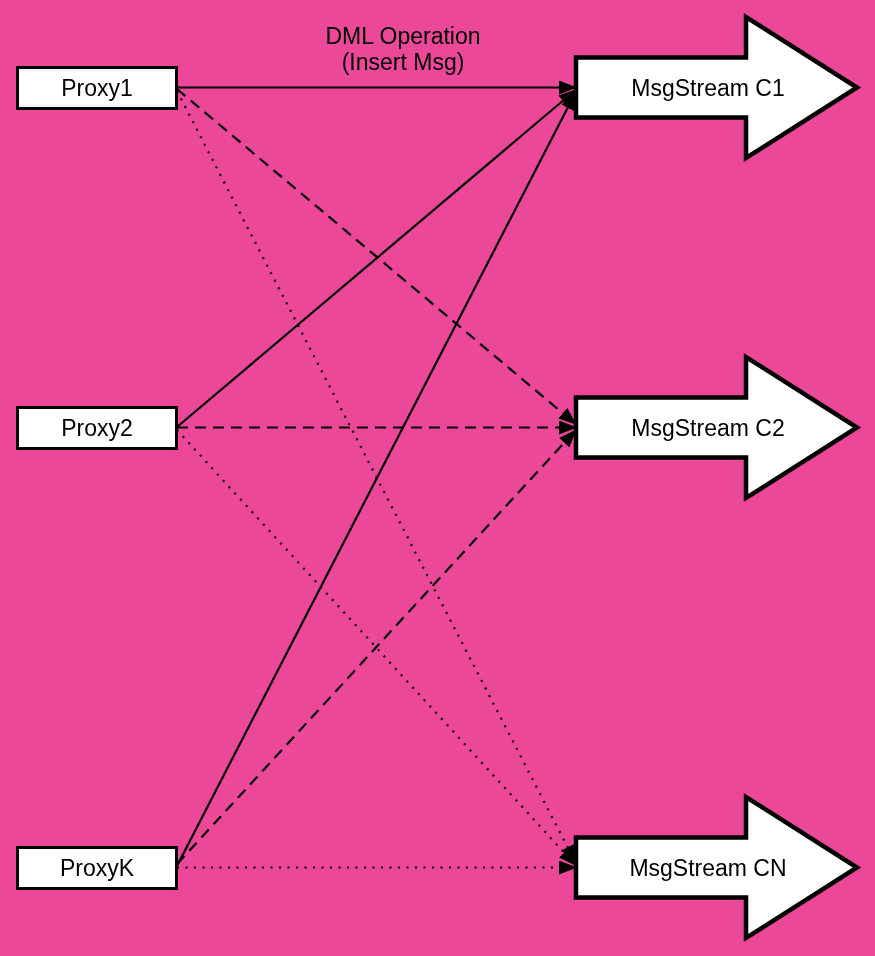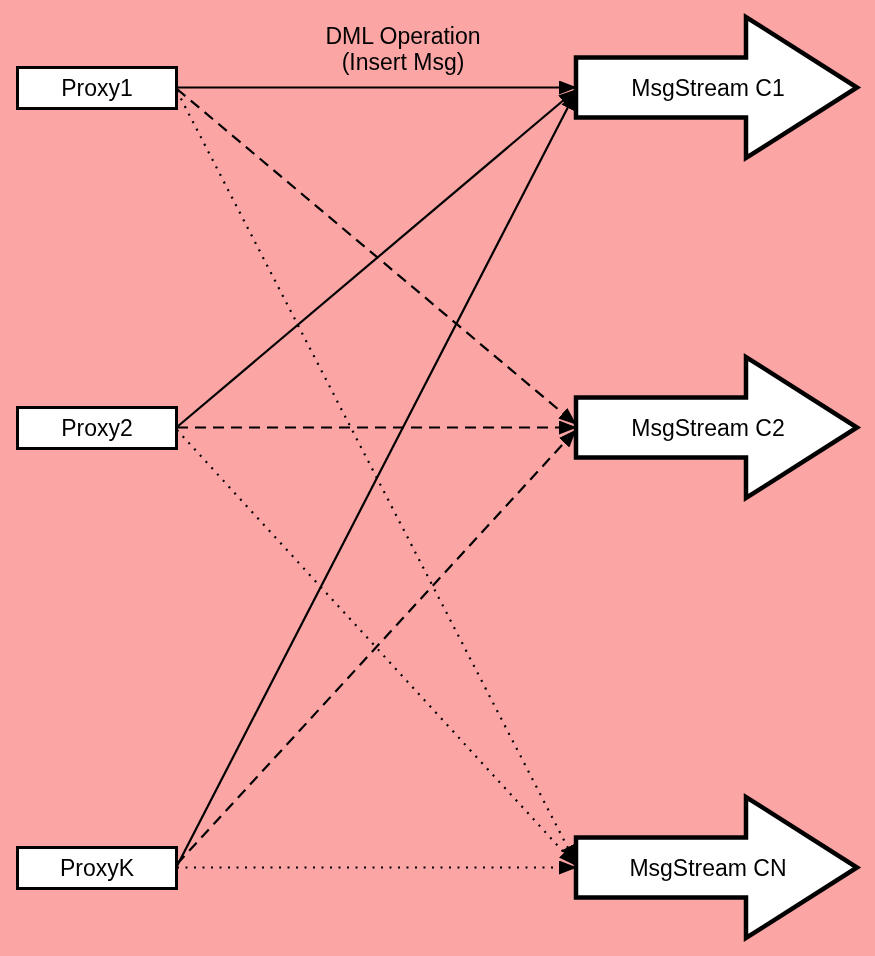--- a/index.html
+++ b/index.html
@@ -4,21 +4,21 @@
 <style>
   html, body {
     margin: 0;
     padding: 0;
     background: #ffffff;
   }
   .canvas {
     position: relative;
     width: 875px;
     height: 956px;
-    background: #fca5a5;
+    background: #ec4899;
     font-family: "Liberation Sans", sans-serif;
     overflow: hidden;
   }
   svg text {
     fill: #000000;
     font-family: "Liberation Sans", sans-serif;
     font-size: 23px;
   }
   .edge {
     stroke: #000000;

